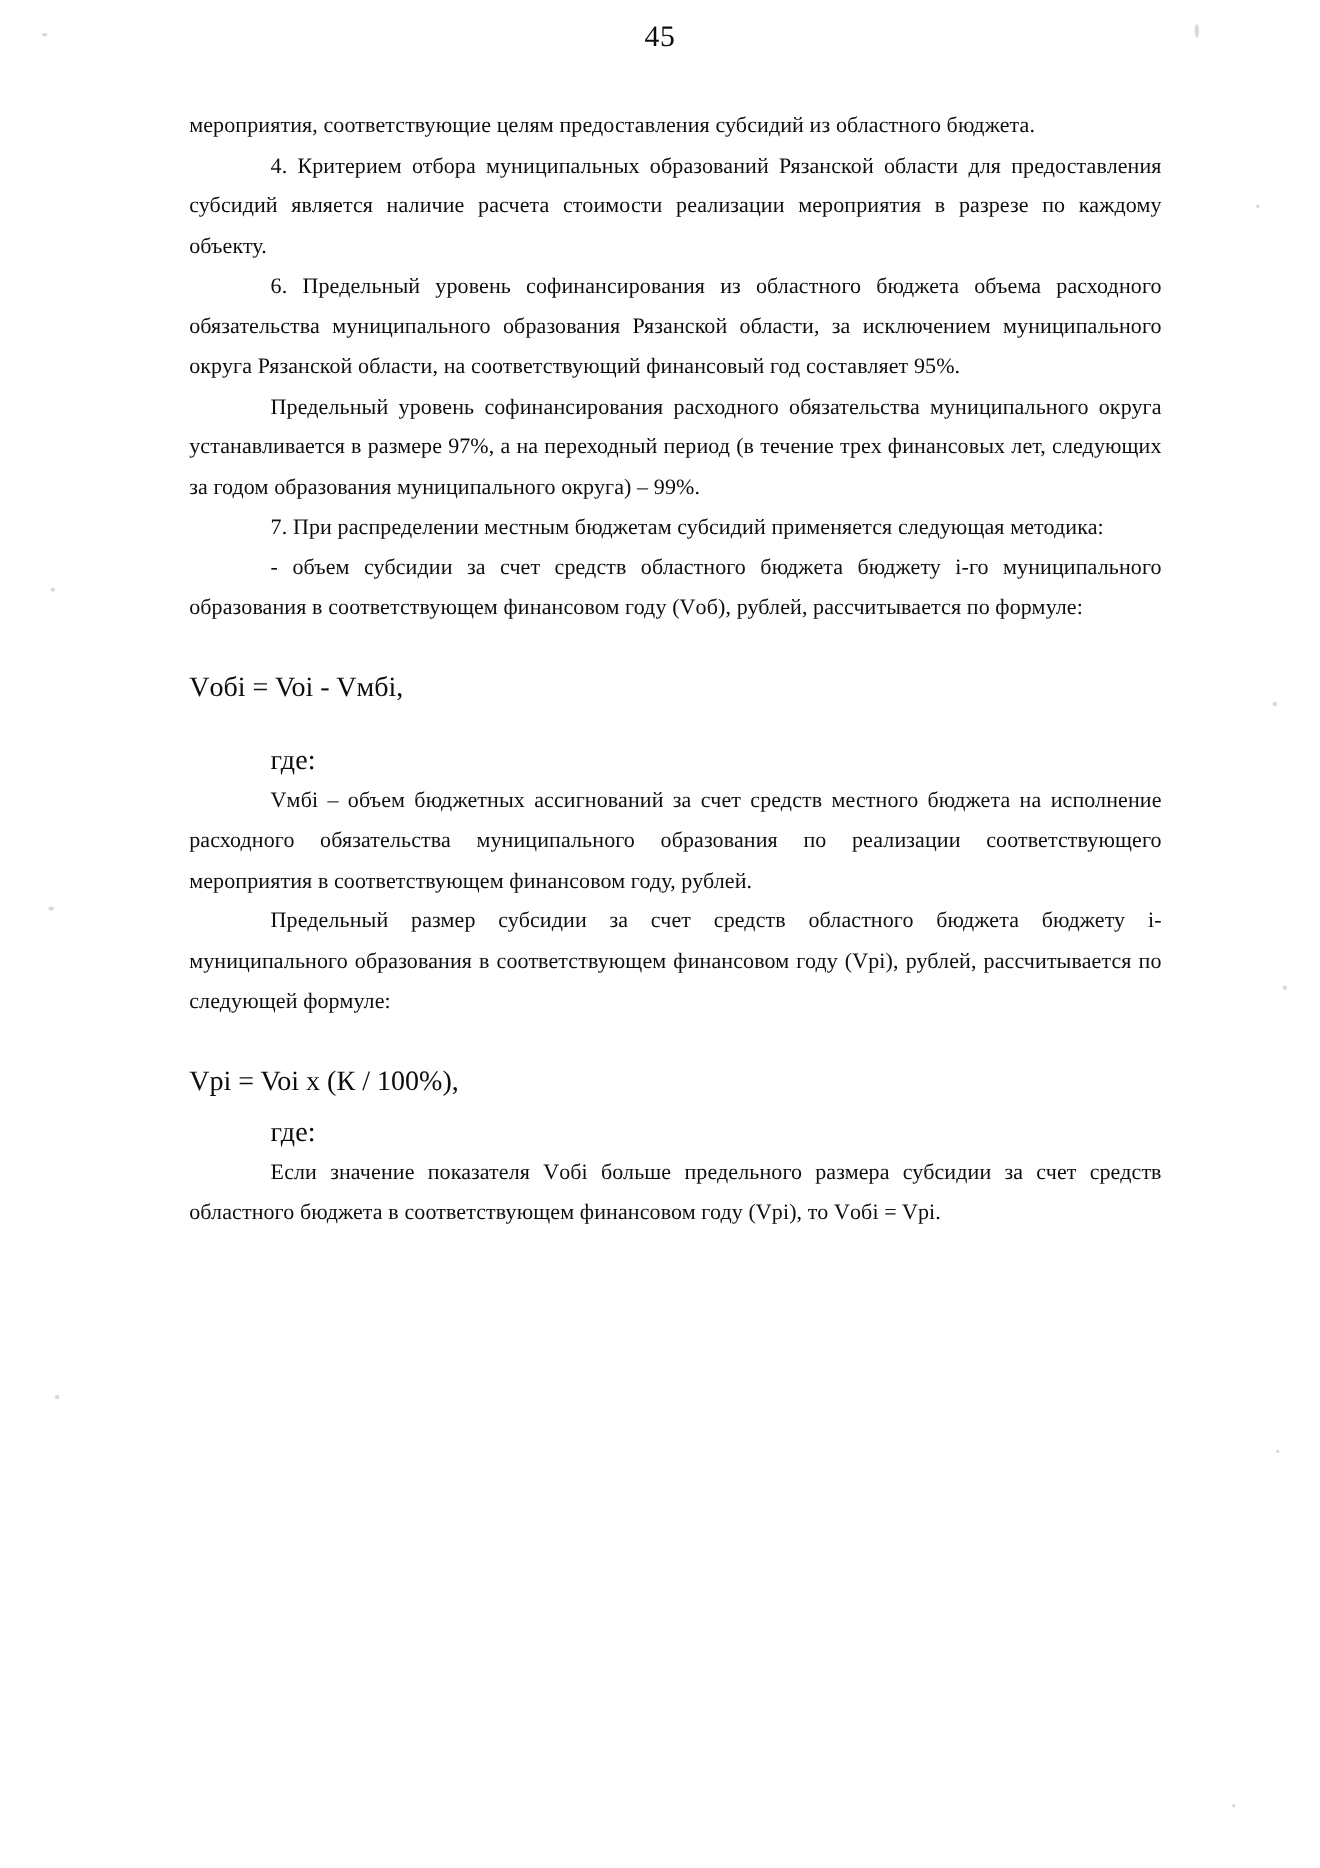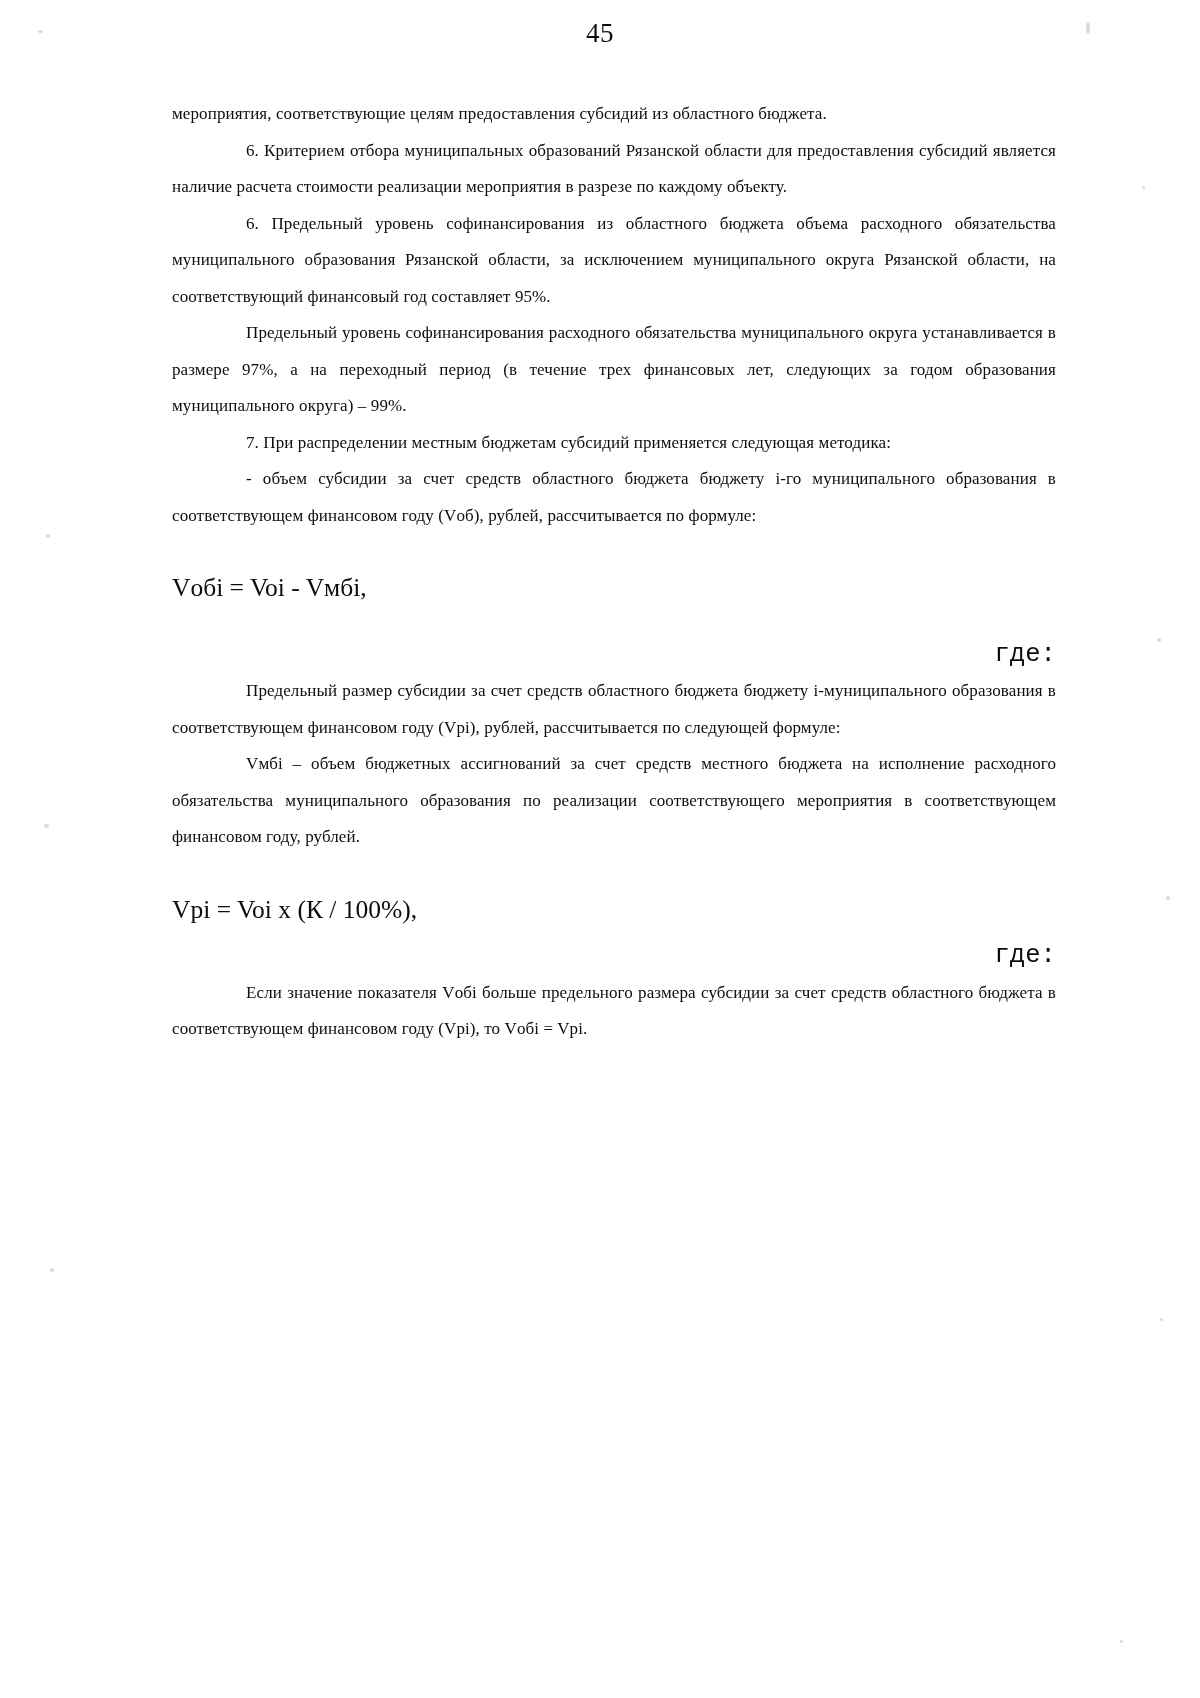--- a/index.html
+++ b/index.html
@@ -32,21 +32,21 @@
     letter-spacing: 0.5px;
   }
   .content {
     position: absolute;
     top: 96px;
     left: 172px;
     width: 884px;
   }
   p {
     margin: 0;
-    font-size: 17px;
+    font-size: 20px;
     line-height: 36.5px;
     text-align: justify;
     text-justify: inter-word;
     letter-spacing: 0.1px;
   }
   p.ind {
     text-indent: 74px;
   }
   .formula {
     margin: 0;
@@ -55,22 +55,21 @@
     line-height: 36.5px;
   }
   .spacer-lg { height: 36px; }
   .spacer-md { height: 30px; }
   .spacer-sm { height: 10px; }
   .gde {
     margin: 0;
     font-size: 25.5px;
     line-height: 36.5px;
     text-indent: 74px;
-    text-align: right;
-    font-family: Liberation Mono, monospace;
+    text-align: left;
   }
   
   .speck {
     position: absolute;
     background: #b9b9b9;
     border-radius: 50%;
     opacity: .55;
   }
 </style>
 </head>
@@ -87,33 +86,33 @@
   <div class="speck" style="left:1166px;top:896px;width:4px;height:4px;"></div>
   <div class="speck" style="left:50px;top:1268px;width:4px;height:4px;"></div>
   <div class="speck" style="left:1160px;top:1318px;width:3px;height:3px;"></div>
   <div class="speck" style="left:1120px;top:1640px;width:3px;height:3px;"></div>
 
   <div class="page-number">45</div>
 
   <div class="content">
 
     <p>мероприятия, соответствующие целям предоставления субсидий из областного бюджета.</p>
-    <p class="ind">6. Критерием отбора муниципальных образований Рязанской области для предоставления субсидий является наличие расчета стоимости реализации мероприятия в разрезе по каждому объекту.</p>
+    <p class="ind">4. Критерием отбора муниципальных образований Рязанской области для предоставления субсидий является наличие расчета стоимости реализации мероприятия в разрезе по каждому объекту.</p>
     <p class="ind">6. Предельный уровень софинансирования из областного бюджета объема расходного обязательства муниципального образования Рязанской области, за исключением муниципального округа Рязанской области, на соответствующий финансовый год составляет 95%.</p>
     <p class="ind">Предельный уровень софинансирования расходного обязательства муниципального округа устанавливается в размере 97%, а на переходный период (в течение трех финансовых лет, следующих за годом образования муниципального округа) – 99%.</p>
     <p class="ind">7. При распределении местным бюджетам субсидий применяется следующая методика:</p>
     <p class="ind">- объем субсидии за счет средств областного бюджета бюджету i-го муниципального образования в соответствующем финансовом году (Vоб), рублей,  рассчитывается по формуле:</p>
 
     <div class="spacer-lg"></div>
     <div class="formula">Vобi = Voi - Vмбi,</div>
     <div class="spacer-md"></div>
 
     <p class="gde">где:</p>
+    <p class="ind">Vмбi – объем бюджетных ассигнований за счет средств местного бюджета на исполнение расходного обязательства муниципального образования по реализации соответствующего мероприятия в соответствующем финансовом году, рублей.</p>
     <p class="ind">Предельный размер субсидии за счет средств областного бюджета бюджету i-муниципального образования в соответствующем финансовом году (Vpi), рублей,  рассчитывается по следующей формуле:</p>
-    <p class="ind">Vмбi – объем бюджетных ассигнований за счет средств местного бюджета на исполнение расходного обязательства муниципального образования по реализации соответствующего мероприятия в соответствующем финансовом году, рублей.</p>
 
     <div class="spacer-lg"></div>
     <div class="formula">Vpi = Voi x (К / 100%),</div>
     <div class="spacer-sm"></div>
 
     <p class="gde">где:</p>
     <p class="ind">Если значение показателя Vобi больше предельного размера субсидии за счет средств областного бюджета в соответствующем финансовом году (Vpi), то Vобi = Vpi.</p>
 
   </div>
 </div>

